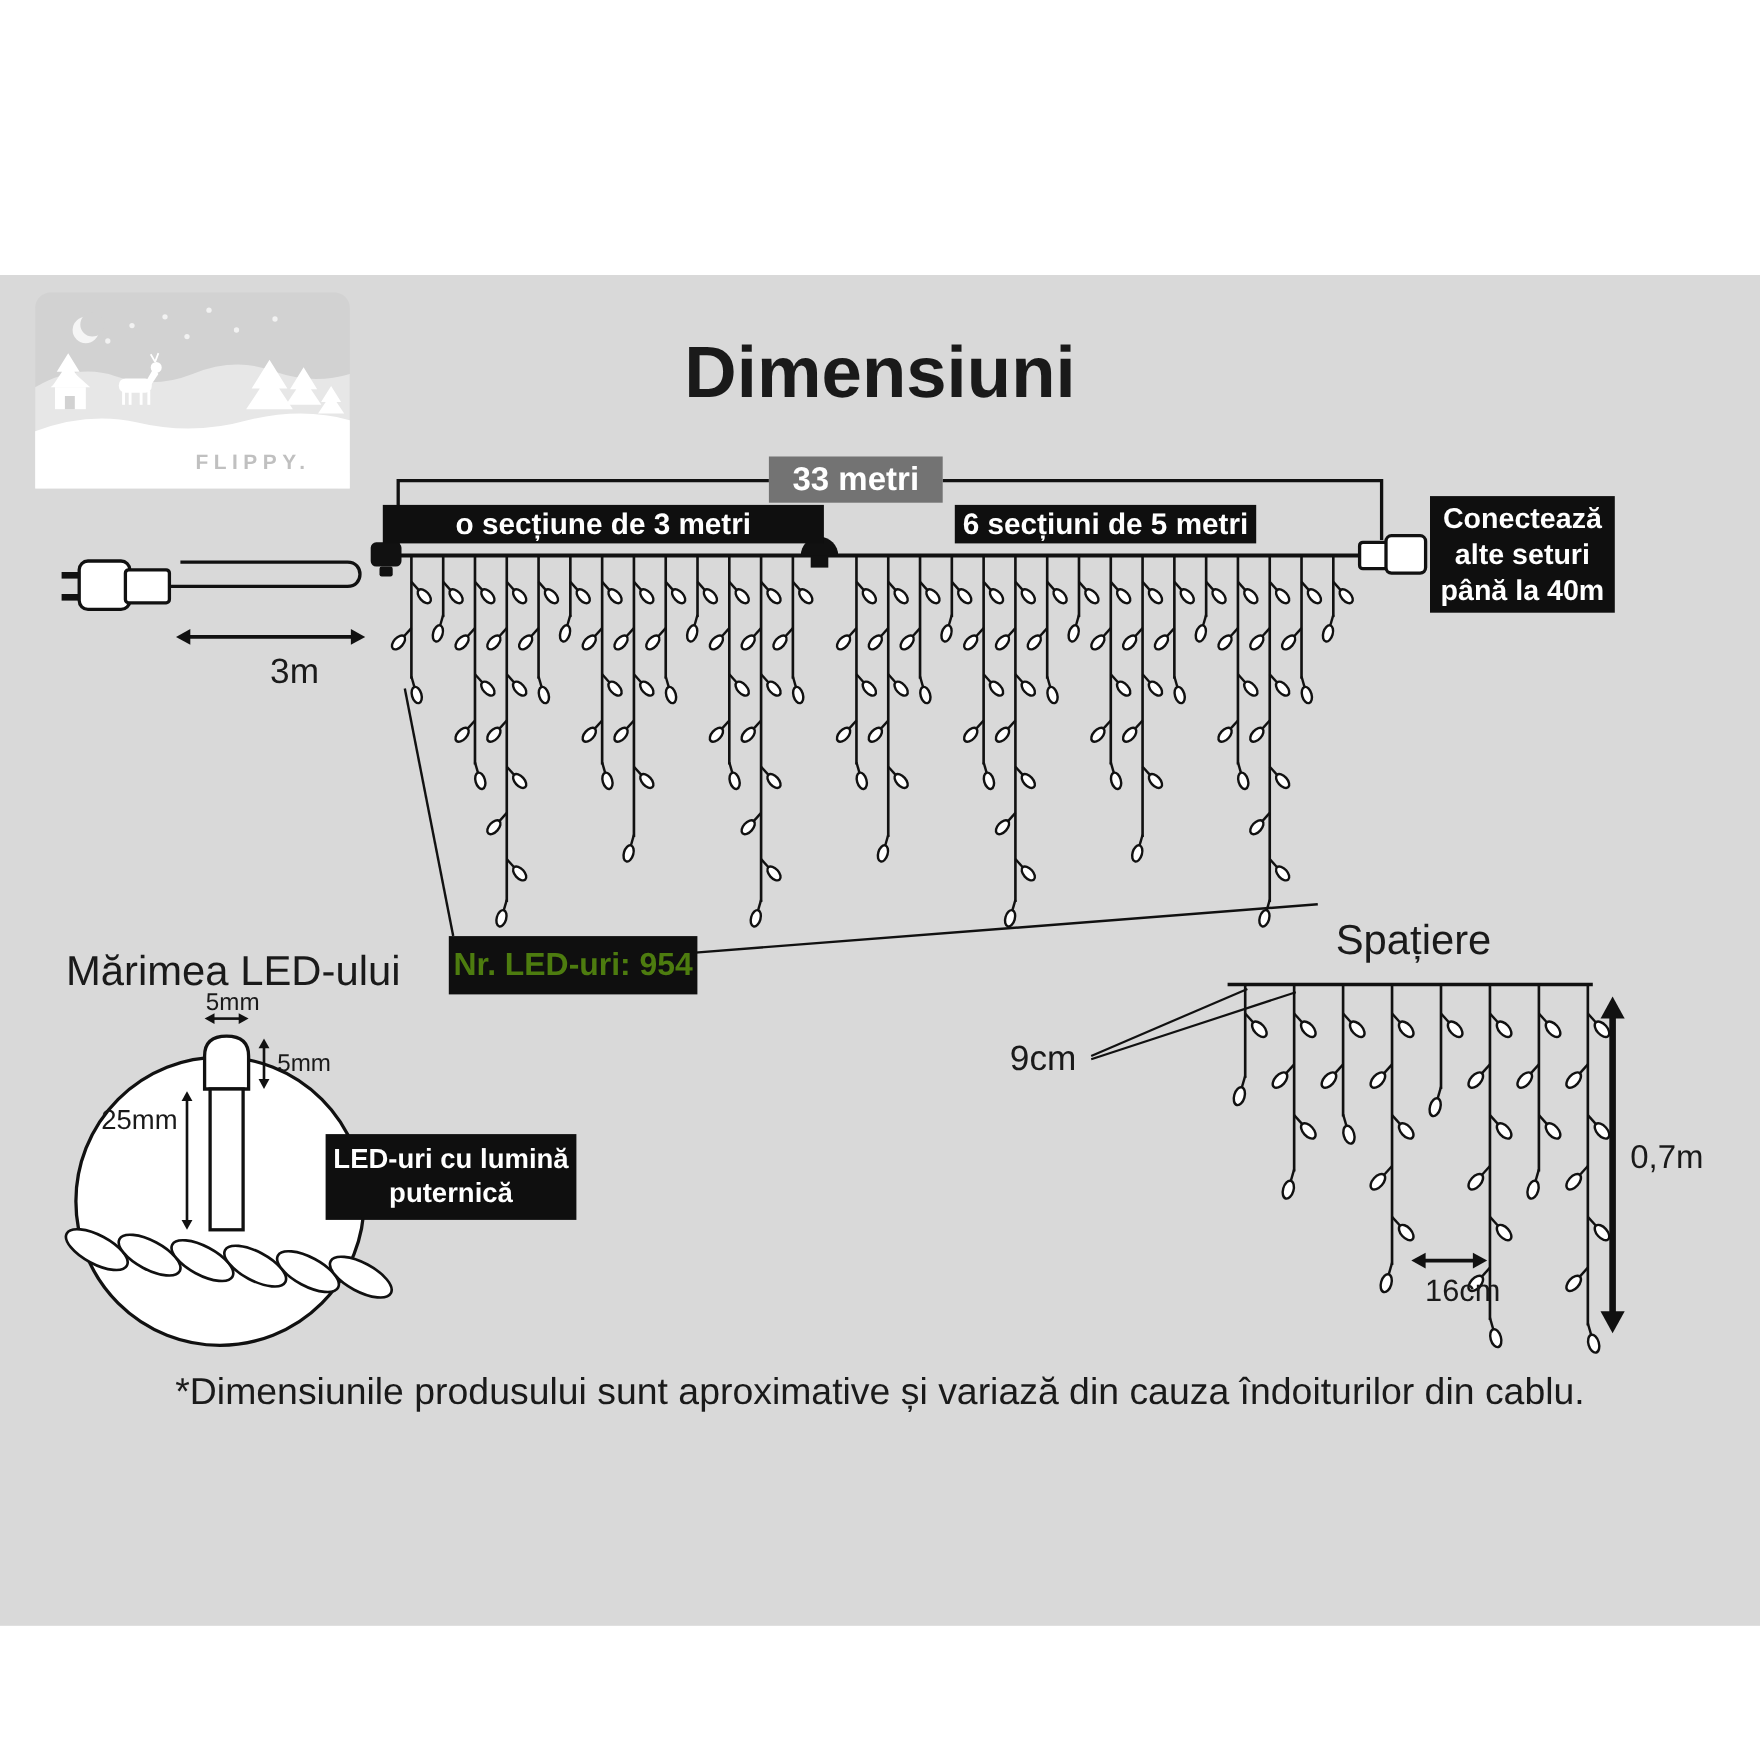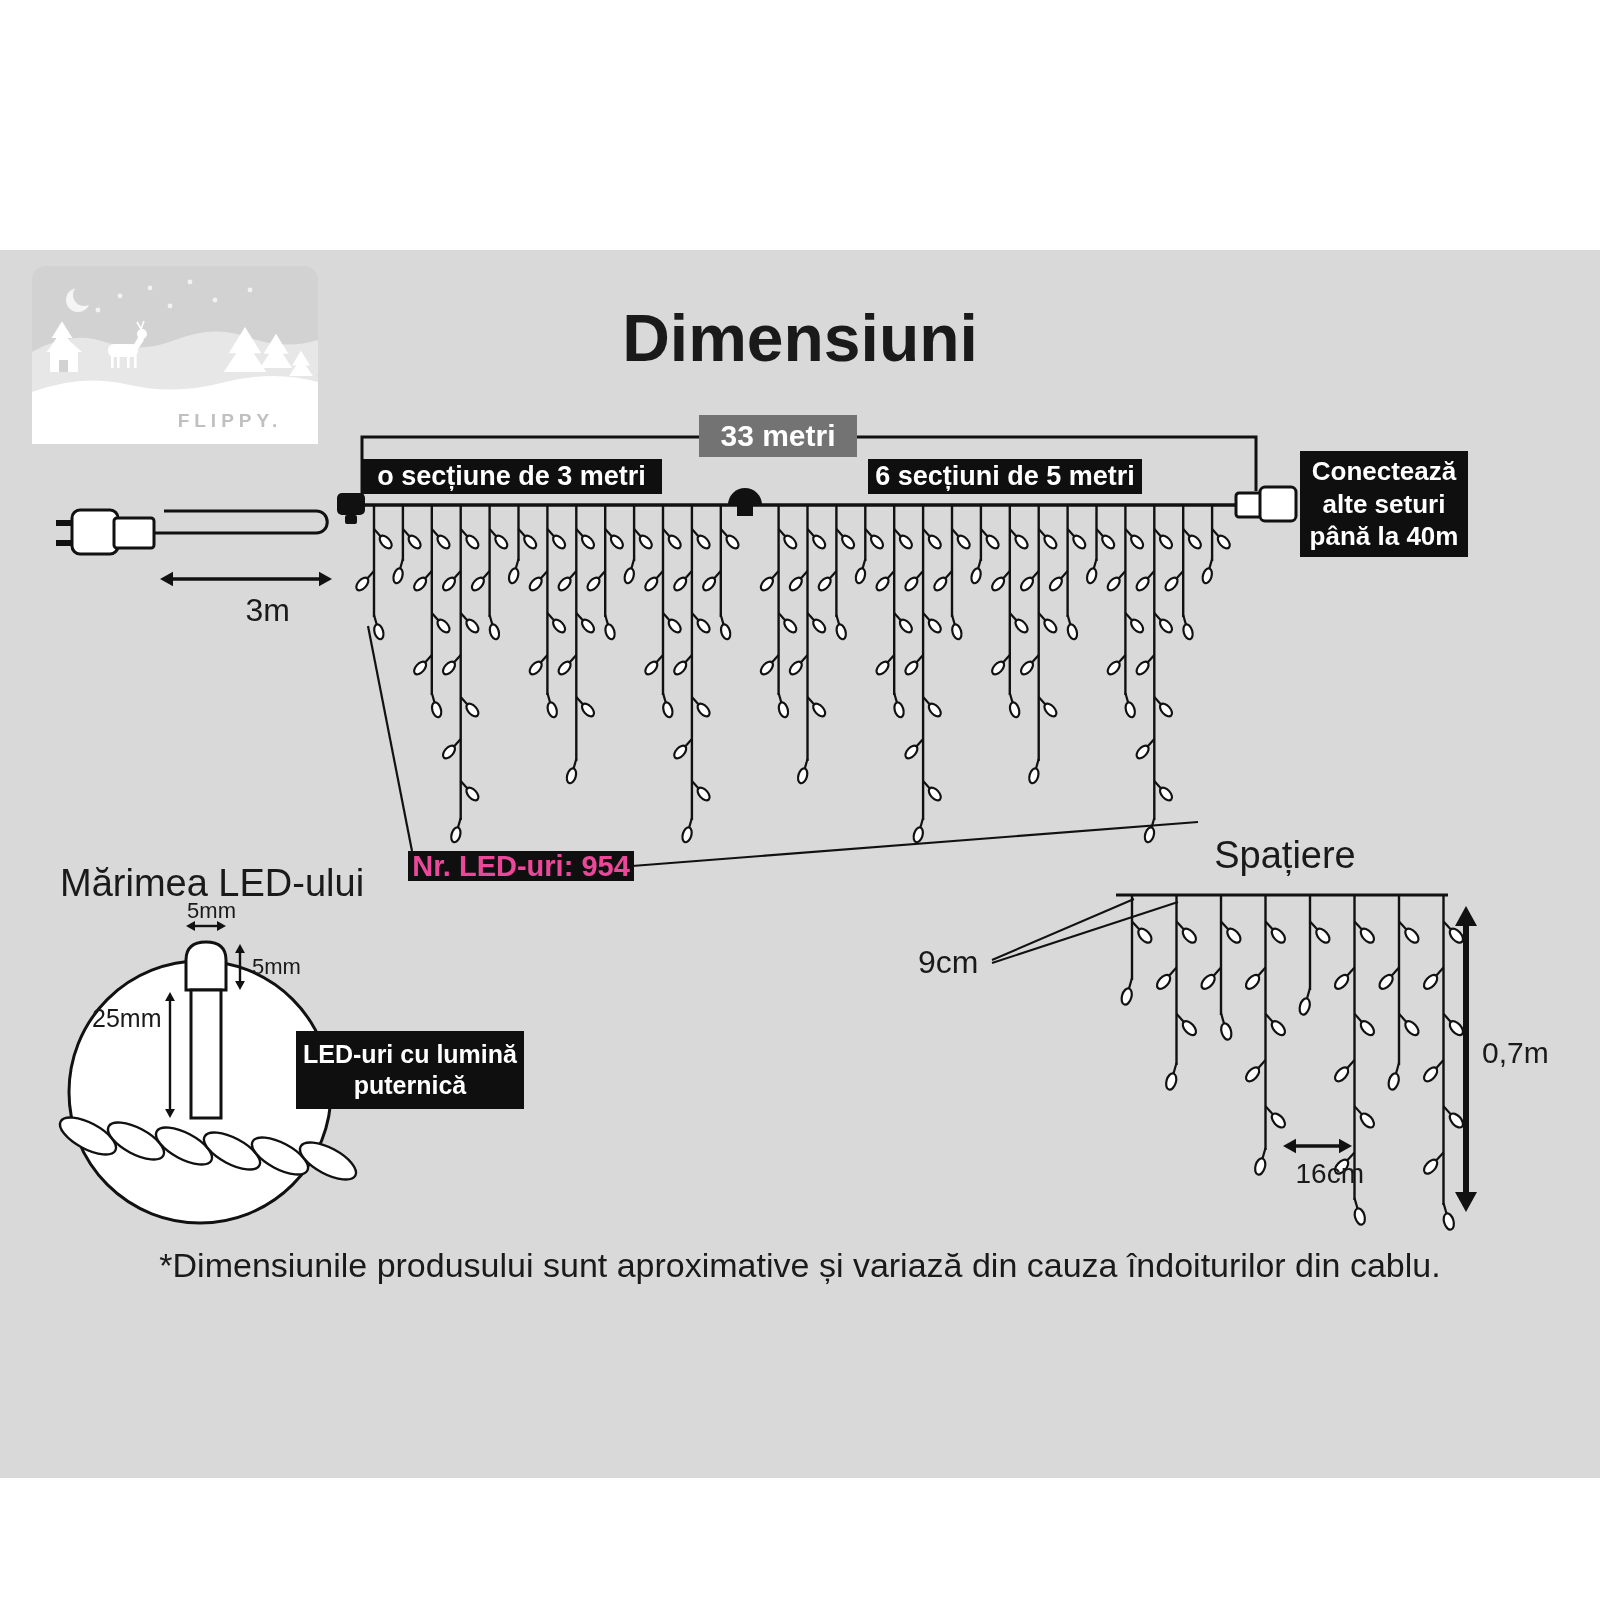--- a/index.html
+++ b/index.html
@@ -819,26 +819,26 @@
     </svg>
 
   <div class="txt" id="page-title">Dimensiuni</div>
   <div class="txt" id="h-led">Mărimea LED-ului</div>
   <div class="txt" id="h-spacing">Spațiere</div>
   <div class="txt" id="footnote">*Dimensiunile produsului sunt aproximative și variază din cauza îndoiturilor din cablu.</div>
 
   <div class="txt" id="t-flippy">FLIPPY.</div>
 
   <div class="blk" style="left: 699px; top: 415px; width: 158px; height: 42px; font-size: 30px; background: #737373; color: rgb(255, 255, 255);">33 metri</div>
-  <div class="blk" style="left: 361px; top: 459px; width: 301px; height: 35px; font-size: 27px; background: rgb(15, 15, 15); color: rgb(255, 255, 255);">o secțiune de 3 metri</div>
+  <div class="blk" style="left: 348px; top: 459px; width: 401px; height: 35px; font-size: 27px; background: rgb(15, 15, 15); color: rgb(255, 255, 255);">o secțiune de 3 metri</div>
   <div class="blk" style="left: 868px; top: 459px; width: 274px; height: 35px; font-size: 27px; background: rgb(15, 15, 15); color: rgb(255, 255, 255);">6 secțiuni de 5 metri</div>
   <div class="blk" style="left: 1300px; top: 451px; width: 168px; height: 106px; font-size: 26px; background: rgb(15, 15, 15); color: rgb(255, 255, 255);">Conectează
 alte seturi
 până la 40m</div>
-  <div class="blk" style="left: 408px; top: 851px; width: 226px; height: 30px; font-size: 29px; background: rgb(15, 15, 15); color: #ec4899;">Nr. LED-uri: 954</div>
+  <div class="blk" style="left: 408px; top: 851px; width: 226px; height: 53px; font-size: 29px; background: rgb(15, 15, 15); color: #4d7c0f;">Nr. LED-uri: 954</div>
   <div class="blk" style="left: 296px; top: 1031px; width: 228px; height: 78px; font-size: 25px; background: rgb(15, 15, 15); color: rgb(255, 255, 255);">LED-uri cu lumină
 puternică</div>
 
   <div class="txt ctr" style="left:200px;top:592px;width:90px;font-size:32px;">3m</div>
   <div class="txt" style="left:918px;top:944px;width:62px;font-size:32px;text-align:left;">9cm</div>
   <div class="txt ctr" style="left:1272px;top:1158px;width:92px;font-size:28px;">16cm</div>
   <div class="txt" style="left:1482px;top:1036px;font-size:30px;">0,7m</div>
   <div class="txt ctr" style="left:176px;top:898px;width:60px;font-size:22px;">5mm</div>
   <div class="txt" style="left:252px;top:954px;font-size:22px;">5mm</div>
   <div class="txt" style="left:92px;top:1004px;font-size:25px;">25mm</div>

